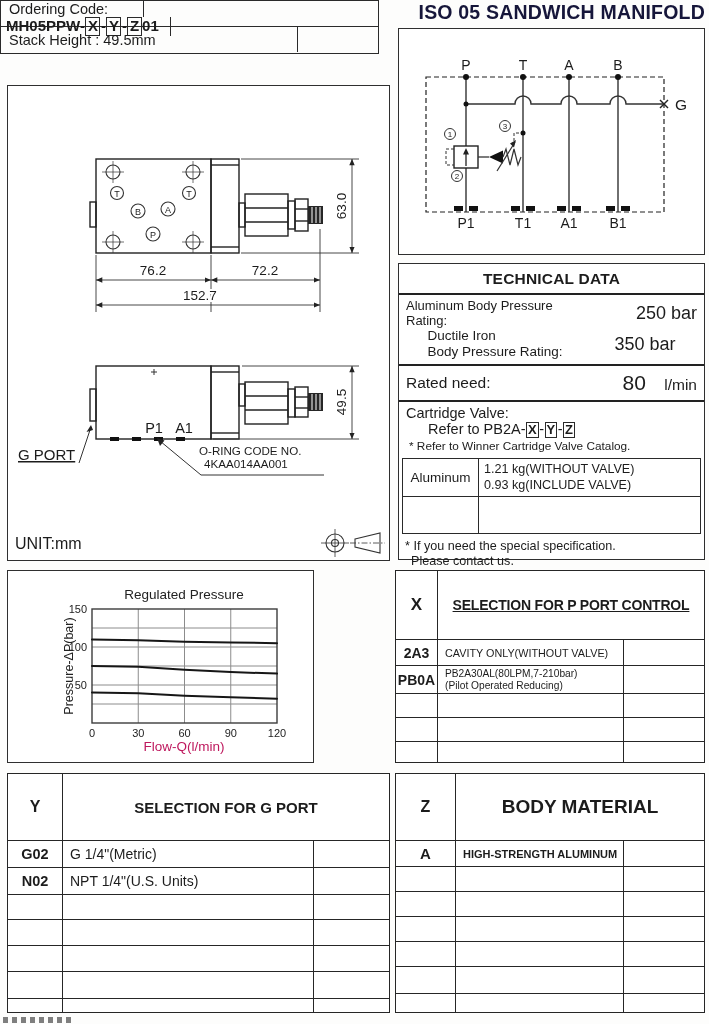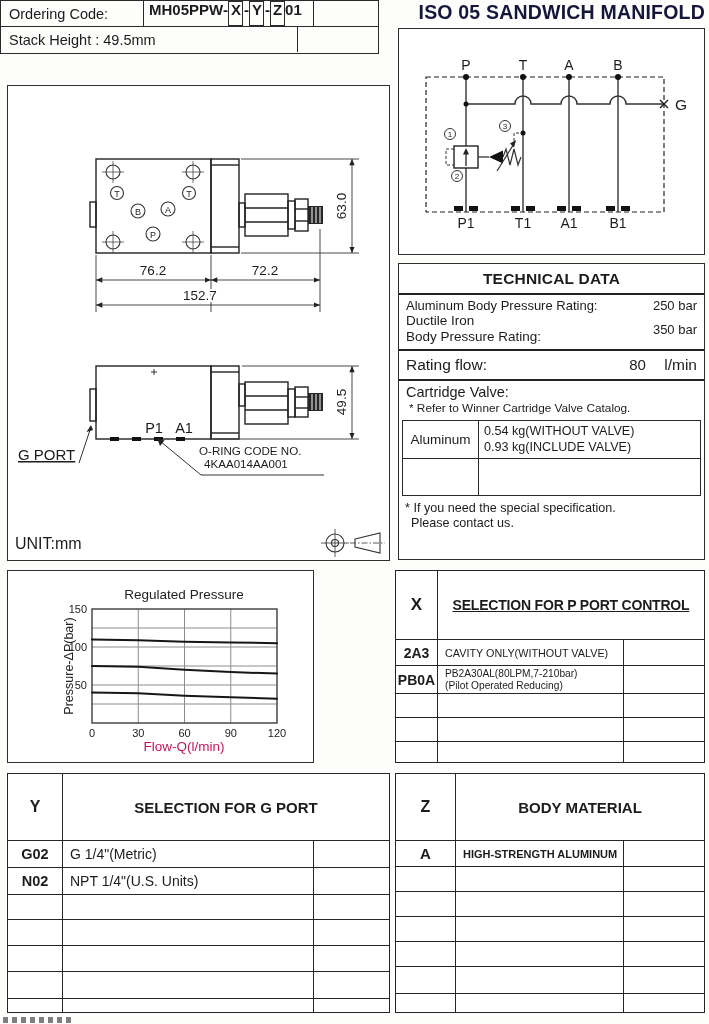--- a/index.html
+++ b/index.html
@@ -9,45 +9,45 @@
     font-family:"Liberation Sans",sans-serif;
   }
   .box{position:absolute;border:1.6px solid #2f2f2f;background:#fff;box-sizing:border-box;}
   
   #page-title{
     position:absolute;top:1px;right:4px;width:400px;text-align:right;
     font-size:19.5px;font-weight:bold;color:#16163a;letter-spacing:.2px;
   }
   
   #ordering-box{left:12px;top:30px;width:377px;height:52px;border:1.6px solid #2a2a2a;}
-  #ordering-box .r1{display:flex;height:25px;border-bottom:1.4px solid #2a2a2a;}
+  #ordering-box .r1{display:flex;height:25px;border-bottom:1.4px solid #2a2a2a;flex-direction:column;}
   #ordering-box .c-label{width:143px;border-right:1.4px solid #2a2a2a;font-size:14.5px;
     display:flex;align-items:center;padding-left:8px;box-sizing:border-box;}
   #ordering-box .c-code{width:170px;border-right:1.4px solid #2a2a2a;font-size:15px;font-weight:bold;
     display:flex;padding-left:5px;box-sizing:border-box;white-space:nowrap;}
   #ordering-box .r2{display:flex;height:25px;}
   #ordering-box .c-stack{width:297px;border-right:1.4px solid #2a2a2a;font-size:14.5px;
     display:flex;align-items:center;padding-left:8px;box-sizing:border-box;}
   .bx{display:inline-block;border:1.3px solid #2a2a2a;padding:0 1.5px;line-height:1.1;margin:0 .5px;}
   
   #drawings-box{left:7px;top:85px;width:383px;height:476px;}
   #schematic-box{left:398px;top:28px;width:307px;height:227px;}
   #technical-box{left:398px;top:263px;width:307px;height:297px;}
   #chart-box{left:7px;top:570px;width:307px;height:193px;}
   
   .td-head{height:29px;line-height:29px;text-align:center;font-weight:bold;font-size:15.5px;
     border-bottom:2.3px solid #222;letter-spacing:.2px;}
   .td-sec1{border-bottom:2.3px solid #222;padding:3px 7px 4px 7px;}
-  .td-row{display:flex;justify-content:space-between;align-items:center;gap:44px;}
+  .td-row{display:flex;justify-content:center;align-items:center;gap:44px;}
   .td-lbl{font-size:13px;}
   .td-lbl2{font-size:13.5px;line-height:16px;}
-  .td-val{font-size:13px;white-space:nowrap;margin-left:8px;}
+  .td-val{font-size:18px;white-space:nowrap;margin-left:8px;}
   .td-sec2{border-bottom:2.3px solid #222;padding:5px 7px;display:flex;justify-content:space-between;align-items:center;}
   .td-flowlabel{font-size:15.5px;}
-  .td-flowval{font-size:15px;}
+  .td-flowval{font-size:21px;}
   .td-flowunit{font-size:15.5px;margin-left:14px;}
   .td-sec3{padding:3px 7px 2px 7px;}
   .td-cart1{font-size:14.5px;}
   .td-cart2{font-size:14.5px;padding-left:22px;}
   .td-cart2 .bx{font-size:13px;font-weight:bold;padding:0 1px;}
   .td-cartnote{font-size:11.8px;padding-left:3px;margin-top:1px;}
   .wtable{margin:3px 3px 0 3px;border:1.5px solid #2a2a2a;}
   .wtable .wr1{display:flex;border-bottom:1.4px solid #2a2a2a;}
   .wtable .wr2{height:36px;display:flex;}
   .wc1{width:76px;border-right:1.4px solid #2a2a2a;display:flex;align-items:center;justify-content:center;
@@ -88,21 +88,21 @@
   #x-table .d2{font-size:10.2px;line-height:11.5px;}
   
   #y-table .sel-head{height:66px;}
   #y-table .hc1{width:55px;font-size:16px;}
   #y-table .hc2{font-size:15px;}
   #y-table .tc1{width:55px;font-size:14.5px;}
   #y-table .tc2{width:251px;font-size:14px;}
   
   #z-table .sel-head{height:66px;}
   #z-table .hc1{width:60px;font-size:16px;}
-  #z-table .hc2{font-size:15px;}
+  #z-table .hc2{font-size:19px;}
   #z-table .tc1{width:60px;font-size:15px;}
   #z-table .tc2{width:168px;font-size:11px;font-weight:bold;}
   
   svg text{font-family:"Liberation Sans",sans-serif;fill:#1c1c1c;}
   .halo{paint-order:stroke;stroke:#fff;stroke-width:4px;}
   
   #footer-frag{position:absolute;left:3px;top:1017px;width:72px;height:6px;overflow:hidden;
     background:repeating-linear-gradient(90deg,#555 0 5px,transparent 5px 9px);opacity:.75;}
 </style>
 </head>
@@ -362,35 +362,36 @@
     </div>
     <div class="td-row">
       <span class="td-lbl2">
         <span>Ductile Iron</span><br>
         <span>Body Pressure Rating:</span>
       </span>
       <span class="td-val">350 bar</span>
     </div>
   </div>
   <div class="td-sec2">
-    <span class="td-flowlabel">Rating flow:</span>
+    <span class="td-flowlabel">Rated need:</span>
     <span>
       <span class="td-flowval">80</span>
       <span class="td-flowunit">l/min</span>
     </span>
   </div>
   <div class="td-sec3">
     <div class="td-cart1">Cartridge Valve:</div>
+    <div class="td-cart2"><span>Refer to PB2A-</span><span class="bx">X</span><span>-</span><span class="bx">Y</span><span>-</span><span class="bx">Z</span></div>
     <div class="td-cartnote">* Refer to Winner Cartridge Valve Catalog.</div>
   </div>
   <div class="wtable">
     <div class="wr1">
       <div class="wc1">Aluminum</div>
       <div class="wc2">
-        <div>0.54 kg(WITHOUT VALVE)</div>
+        <div>1.21 kg(WITHOUT VALVE)</div>
         <div>0.93 kg(INCLUDE VALVE)</div>
       </div>
     </div>
     <div class="wr2">
       <div class="wc1 empty"></div>
       <div class="wc2"></div>
     </div>
   </div>
   <div class="td-foot">
     <div>* If you need the special specification.</div>

